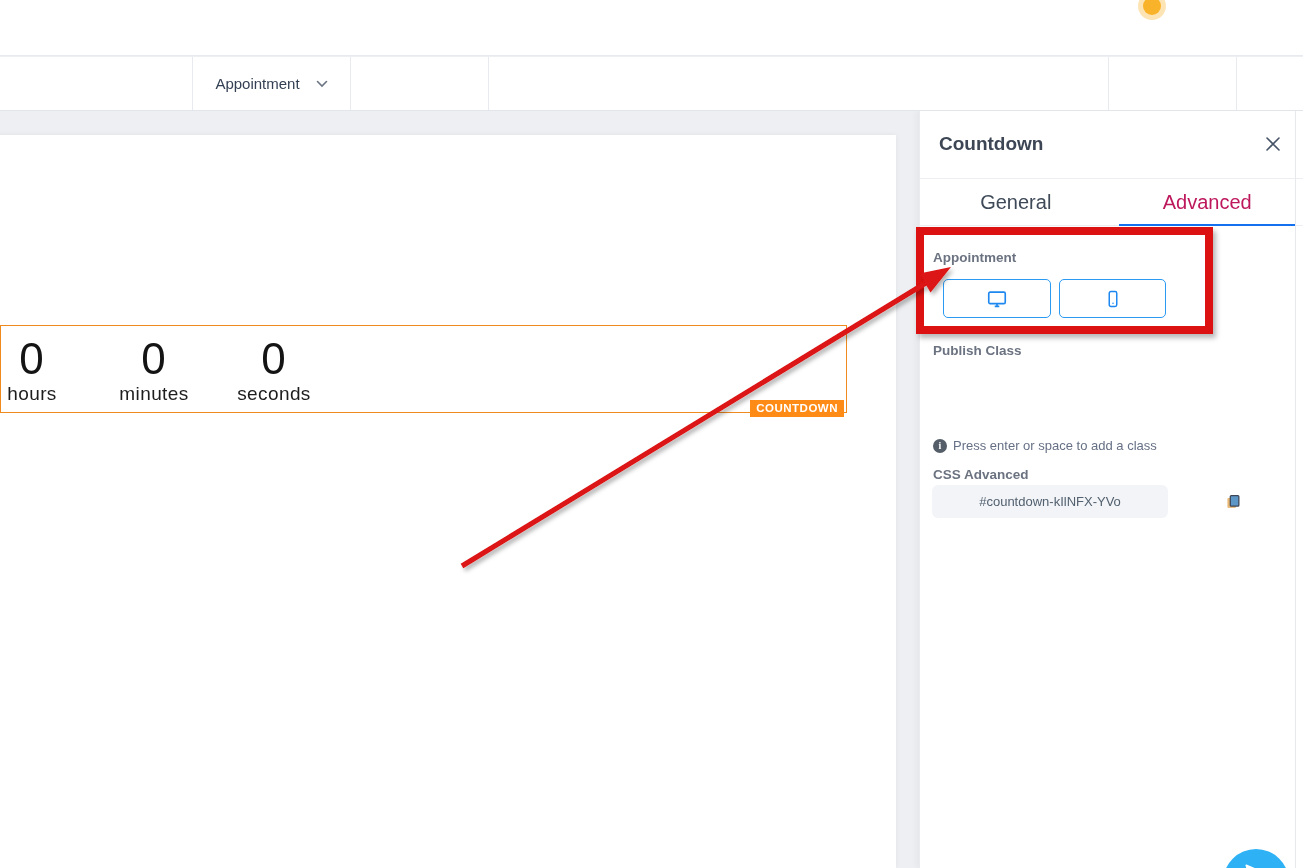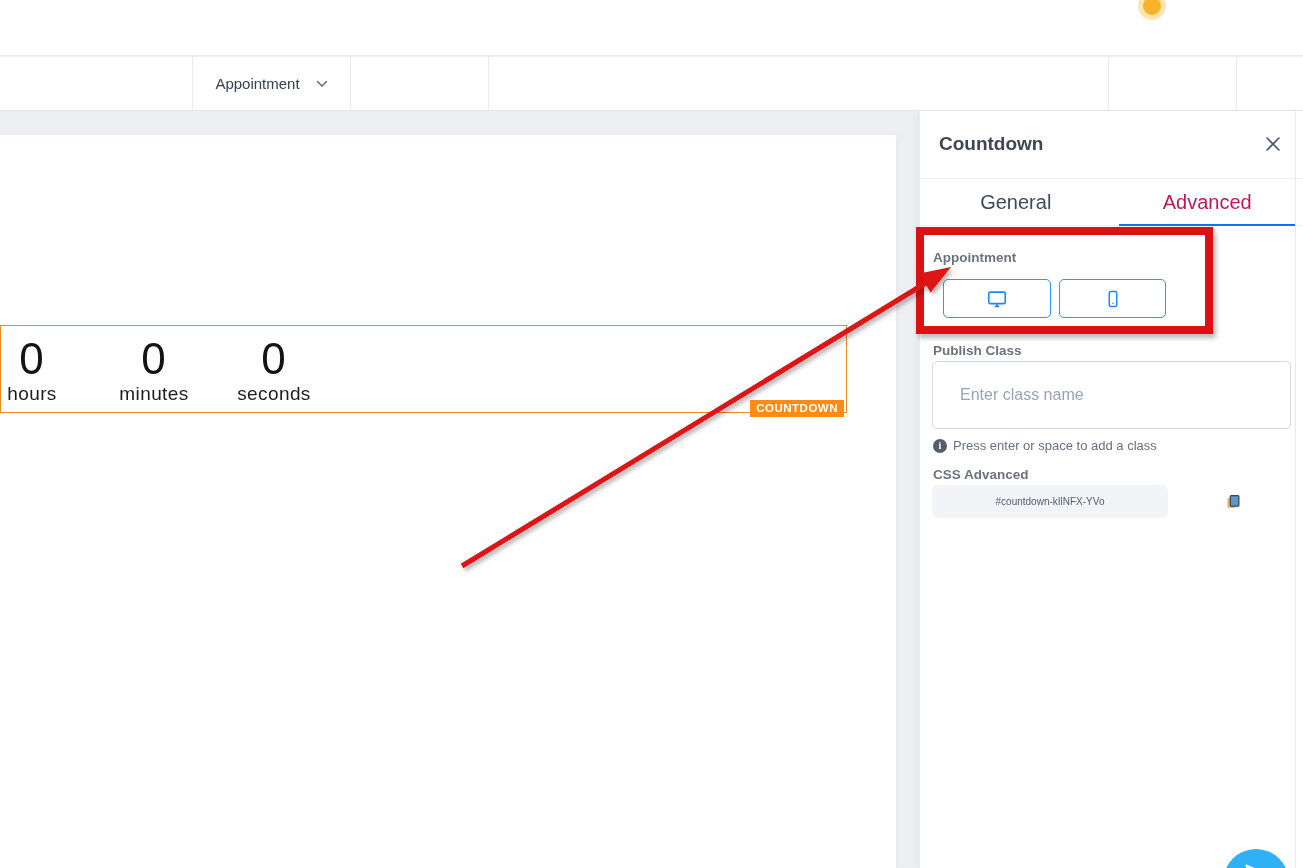--- a/index.html
+++ b/index.html
@@ -56,21 +56,21 @@
   .fld-label { position:absolute; left:13px; font-size:13.5px; font-weight:600; color:#6b7280; }
   .vis-btn { position:absolute; top:168px; height:39px; background:#fff; border:1px solid #2b9af3; border-radius:5px;
              display:flex; align-items:center; justify-content:center; color:#1e88f0; cursor:pointer; }
   .class-input { position:absolute; left:12px; top:250px; width:359px; height:68px; border:1px solid #d2d8e0; border-radius:5px;
                  padding-left:27px; font-size:16px; color:#344054; font-family:"Liberation Sans",sans-serif; outline:none; }
   .class-input::placeholder { color:#9aa4b2; }
   .hint-row { position:absolute; left:13px; top:327px; display:flex; align-items:center; gap:6px; color:#667085; font-size:13px; }
   .info-ico { width:14px; height:14px; border-radius:50%; background:#555d68; color:#fff; font-size:10px; font-weight:700;
               display:flex; align-items:center; justify-content:center; font-family:"Liberation Serif",serif; }
   .sel-pill { position:absolute; left:12px; top:374px; width:236px; height:33px; background:#f2f4f7; border-radius:6px;
-              display:flex; align-items:center; justify-content:center; font-size:10px; color:#52606f; cursor:pointer; }
+              display:flex; align-items:center; justify-content:center; font-size:13px; color:#52606f; cursor:pointer; }
   .copy-btn { position:absolute; left:300px; top:378px; width:26px; height:26px; display:flex; align-items:center;
               justify-content:center; cursor:pointer; }
   .panel-scrollbar { position:absolute; left:1295px; top:111px; width:1px; height:757px; background:#e7e9ec; z-index:12; }
 
   
   .anno-rect { position:absolute; left:916px; top:227px; width:297px; height:107px; border:8px solid #dc1212;
                box-shadow:3px 4px 5px rgba(0,0,0,.28); z-index:20; pointer-events:none; }
   .anno-arrow { position:absolute; left:0; top:0; width:1303px; height:868px; z-index:21; pointer-events:none; }
 
   
@@ -130,21 +130,20 @@
     <div class="vis-btn" style="left:139px; width:107px;">
       <span>
         <svg width="20" height="20" viewBox="0 0 24 24" fill="none" stroke="currentColor" stroke-width="1.8">
           <rect x="7.5" y="3" width="9" height="18" rx="2"></rect>
             <circle cx="12" cy="17.2" r="0.9" fill="currentColor" stroke="none"></circle>
         </svg>
       </span>
     </div>
 
     <div class="fld-label" style="top:232px;">Publish Class</div>
-    <input class="class-input" type="text" placeholder="Enter class name" style="">
 
     <div class="hint-row">
       <span class="info-ico">i</span>
       <span>Press enter or space to add a class</span>
     </div>
 
     <div class="fld-label" style="top:356px;">CSS Advanced</div>
     <div class="sel-pill">#countdown-kIlNFX-YVo</div>
     <div class="copy-btn">
       <svg width="18" height="18" viewBox="0 0 20 20">

